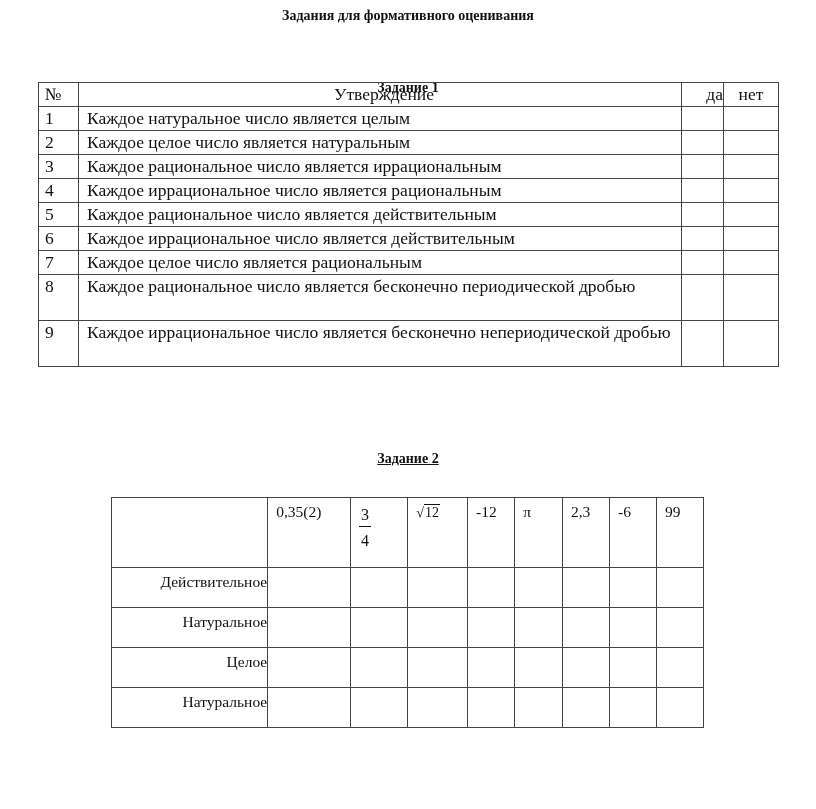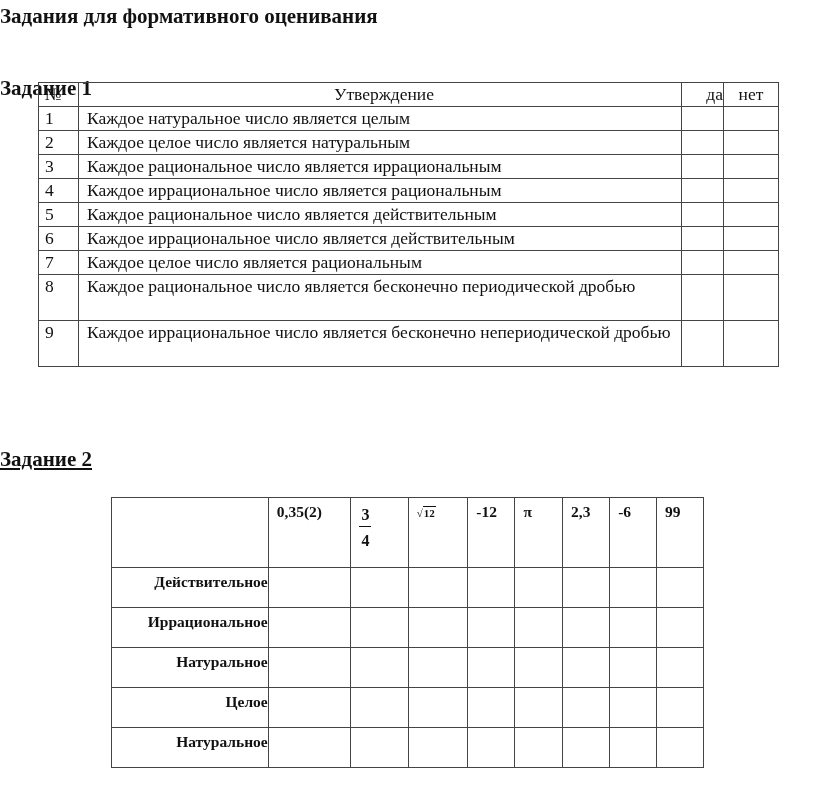--- a/index.html
+++ b/index.html
@@ -1,43 +1,43 @@
 <!DOCTYPE html>
 <html><head>
 <meta charset="utf-8">
 <style>
   html, body { margin:0; padding:0; background:#ffffff; }
   body { width:816px; height:809px; position:relative; overflow:hidden;
          font-family:"Liberation Serif", "DejaVu Serif", serif; color:#111; }
-  .title { position:absolute; left:0; width:816px; 
-           font-weight:bold; font-size:21px; line-height:26px; }
+  .title { position:absolute; left:0; width:816px; text-align:center;
+           font-weight:bold; font-size:14px; line-height:26px; }
   #t-main { top:3px; }
   #t-task1 { top:31px;margin-top:44px; }
   #t-task2 { top:446px;text-decoration:underline; }
   table { position:absolute; border-collapse:collapse; }
   td { border:1.5px solid #444; padding:0; vertical-align:top; }
   #tbl1 { left:38px; top:82px; width:741px; font-size:17.5px; }
   #tbl1 td { line-height:22px; }
   #tbl1 .num { width:40px; text-align:left; padding-left:6px; box-sizing:border-box; }
   #tbl1 .stmt { padding-left:8px;font-family:Liberation Serif, serif; }
   #tbl1 .hdr { text-align:center; }
   #tbl1 .yes { width:41px; text-align:right; }
   #tbl1 .no { width:54px; text-align:center; }
   #tbl1 tr { height:24px; }
   #tbl1 tr.tall { height:46px; }
   #tbl2 { left:111px; top:497px; width:593px; font-size:15.5px; }
   #tbl2 tr.head { height:70px; }
   #tbl2 tr.row { height:40px; }
-  #tbl2 td { padding:5px 0 4px 8px;font-weight:bold; }
+  #tbl2 td { padding:5px 0 4px 8px; }
   #tbl2 td.lbl { width:148px; padding-left:9px;text-align:right; }
   .frac { display:inline-block; text-align:center; font-size:16px; line-height:20px; margin-top:2px; }
   .frac .nu { display:block; padding:0 2px; }
   .frac .bar { display:block; border-top:1px solid #111; height:4px; margin-top:1px; }
   .frac .de { display:block; }
-  .sqrt { display:inline-block; position:relative; font-size:11px; }
+  .sqrt { display:inline-block; position:relative; font-size:14px; }
   .sqrt .rad { border-top:1px solid #111; padding:0 1px; }
 </style>
 </head>
 <body>
 
 <div class="title" id="t-main">Задания для формативного оценивания</div>
 <div class="title" id="t-task1">Задание 1</div>
 
 <table id="tbl1">
   <tbody>
@@ -132,31 +132,20 @@
     <td></td>
         <td></td>
     <td></td>
         <td></td>
     <td></td>
         <td></td>
     <td></td>
         <td></td>
   </tr>
   <tr class="row">
-    <td class="lbl">Иррациональное</td>
-    <td></td>
-        <td></td>
-    <td></td>
-        <td></td>
-    <td></td>
-        <td></td>
-    <td></td>
-        <td></td>
-  </tr>
-  <tr class="row">
     <td class="lbl">Натуральное</td>
     <td></td>
         <td></td>
     <td></td>
         <td></td>
     <td></td>
         <td></td>
     <td></td>
         <td></td>
   </tr>

